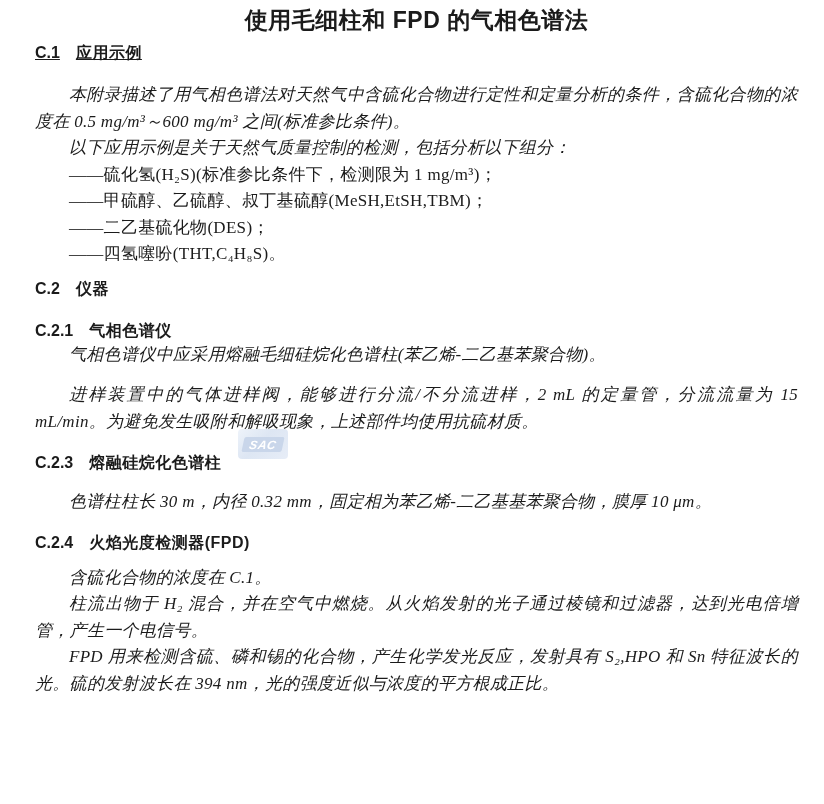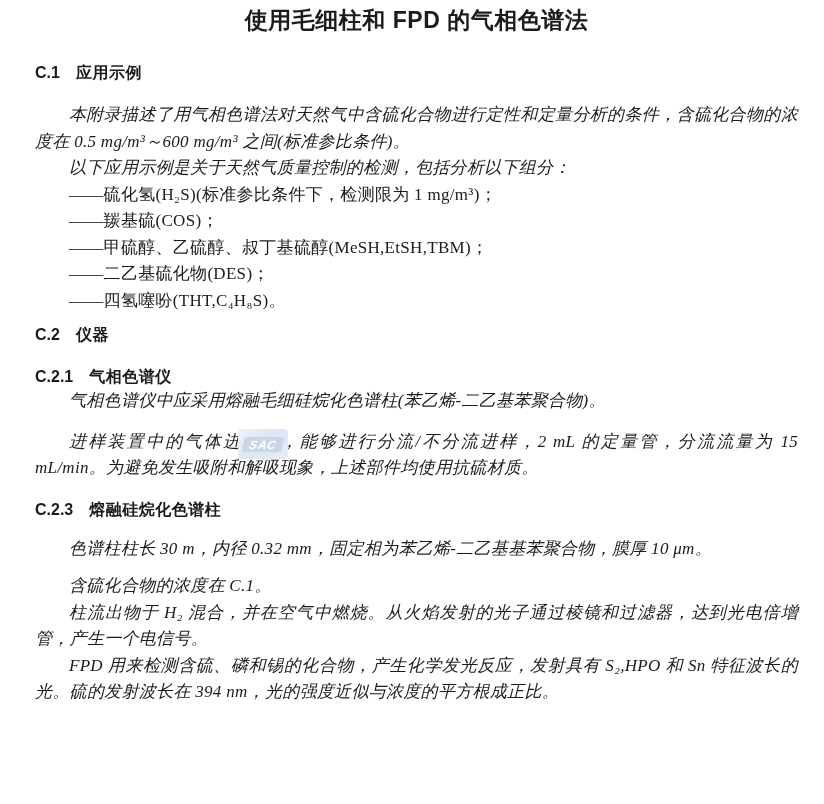--- a/index.html
+++ b/index.html
@@ -39,21 +39,21 @@
 
   .dash-list { margin:0; padding:0; list-style:none; }
   .dash-list li {
     font-size:17px; line-height:26.5px;
     padding-left:2em;
     letter-spacing:0.3px;
     white-space:nowrap;
   }
 
   
-  .h-c1  { margin-top:30px; }
+  .h-c1  { margin-top:10px;text-decoration:underline; }
   .p-1   { margin-top:18px; }
   .h-c2  { margin-top:10px; }
   .h-c21 { margin-top:20px; }
   .p-3   { }
   .h-c22 { margin-top:14px; }
   .p-4   { margin-top:14px; }
   .h-c23 { margin-top:17px; }
   .p-5   { margin-top:15px; }
   .h-c24 { margin-top:16px; }
   .p-6   { margin-top:11px; }
@@ -90,21 +90,20 @@
 
     <div class="heading h-c1">
       <span class="num">C.1</span><span class="lbl">应用示例</span>
     </div>
 
     <p class="para p-1">本附录描述了用气相色谱法对天然气中含硫化合物进行定性和定量分析的条件，含硫化合物的浓度在 0.5 mg/m³～600 mg/m³ 之间(标准参比条件)。</p>
     <p class="para">以下应用示例是关于天然气质量控制的检测，包括分析以下组分：</p>
 
     <ul class="dash-list">
       <li>——硫化氢(H₂S)(标准参比条件下，检测限为 1 mg/m³)；</li>
-      <li>——羰基硫(COS)；</li>
       <li>——甲硫醇、乙硫醇、叔丁基硫醇(MeSH,EtSH,TBM)；</li>
       <li>——二乙基硫化物(DES)；</li>
       <li>——四氢噻吩(THT,C₄H₈S)。</li>
     </ul>
 
     <div class="heading h-c2">
       <span class="num">C.2</span><span class="lbl">仪器</span>
     </div>
 
     <div class="heading h-c21">
@@ -115,20 +114,23 @@
 
 
     <p class="para p-4">进样装置中的气体进样阀，能够进行分流/不分流进样，2 mL 的定量管，分流流量为 15 mL/min。为避免发生吸附和解吸现象，上述部件均使用抗硫材质。</p>
 
     <div class="heading h-c23">
       <span class="num">C.2.3</span><span class="lbl">熔融硅烷化色谱柱</span>
     </div>
 
     <p class="para p-5">色谱柱柱长 30 m，内径 0.32 mm，固定相为苯乙烯-二乙基基苯聚合物，膜厚 10 μm。</p>
 
+    <div class="heading h-c24">
+      <span class="num">C.2.4</span><span class="lbl">火焰光度检测器(FPD)</span>
+    </div>
 
     <p class="para p-6">含硫化合物的浓度在 C.1。</p>
     <p class="para">柱流出物于 H₂ 混合，并在空气中燃烧。从火焰发射的光子通过棱镜和过滤器，达到光电倍增管，产生一个电信号。</p>
     <p class="para">FPD 用来检测含硫、磷和锡的化合物，产生化学发光反应，发射具有 S₂,HPO 和 Sn 特征波长的光。硫的发射波长在 394 nm，光的强度近似与浓度的平方根成正比。</p>
 
   </div>
 
   <div class="watermark">
     <span class="wm-band">
       <span class="wm-text">SAC</span>

